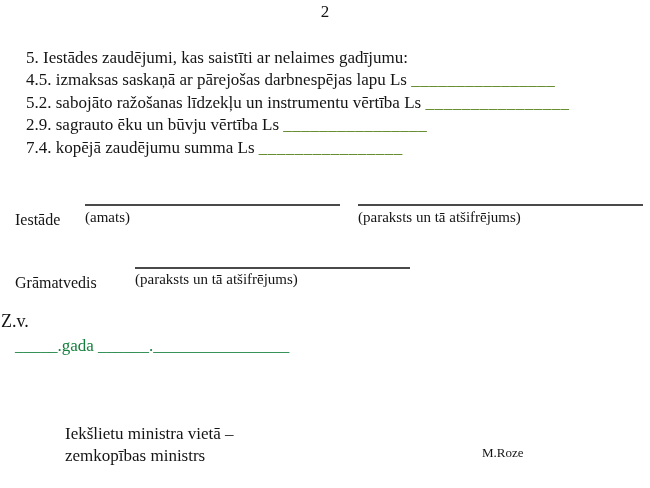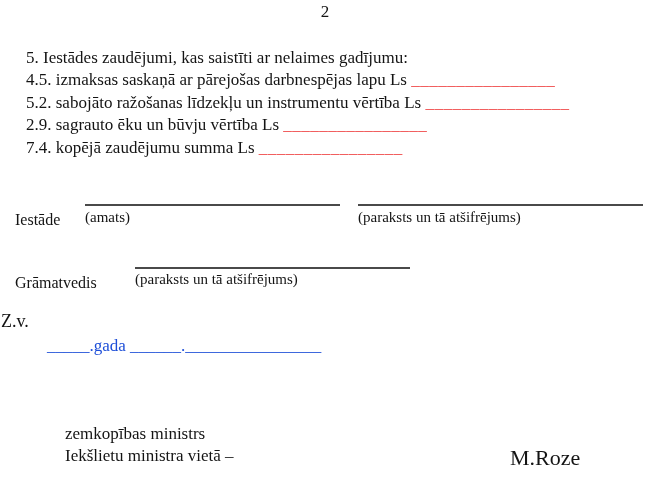--- a/index.html
+++ b/index.html
@@ -28,21 +28,21 @@
     position: absolute;
     left: 15px;
     top: 47px;
     font-size: 17px;
     line-height: 22.4px;
     white-space: nowrap;
     margin-left: 11px;
   }
   .blank-text {
     letter-spacing: 0.5px;
-    color: #ef4444;
+    color: #4d7c0f;
   }
   .sig-label {
     position: absolute;
     font-size: 16px;
     white-space: nowrap;
     margin-top: 24px;
   }
   .blank-line {
     position: absolute;
     height: 17px;
@@ -59,38 +59,36 @@
     left: 1px;
     top: 311px;
     font-size: 18px;
   }
   .date-line {
     position: absolute;
     left: 15px;
     top: 336px;
     font-size: 17px;
     white-space: nowrap;
-    color: #1d4ed8;
-    margin-left: 32px;
+    color: #15803d;
   }
   .approval {
     position: absolute;
     left: 65px;
     top: 423px;
     font-size: 17px;
     line-height: 22.4px;
     white-space: nowrap;
   }
   .approver-name {
     position: absolute;
     left: 482px;
     top: 445px;
-    font-size: 22px;
+    font-size: 13px;
     white-space: nowrap;
-    margin-left: 28px;
   }
 </style>
 </head>
 <body>
 
 <div class="page">
 
   <div class="page-number">2</div>
 
   <div class="losses">
@@ -109,19 +107,19 @@
 
   <div class="sig-label" style="left:15px; top:250px;">Grāmatvedis</div>
   <div class="blank-line" style="left:135px; top:250px; width:275px;"></div>
   <div class="caption" style="left:135px; top:271px; width:275px;">(paraksts un tā atšifrējums)</div>
 
   <div class="zv">Z.v.</div>
 
   <div class="date-line">_____.gada ______.________________</div>
 
   <div class="approval">
+    <div>Iekšlietu ministra vietā –</div>
     <div>zemkopības ministrs</div>
-    <div>Iekšlietu ministra vietā –</div>
   </div>
 
   <div class="approver-name">M.Roze</div>
 
 </div>
 
 </body></html>

